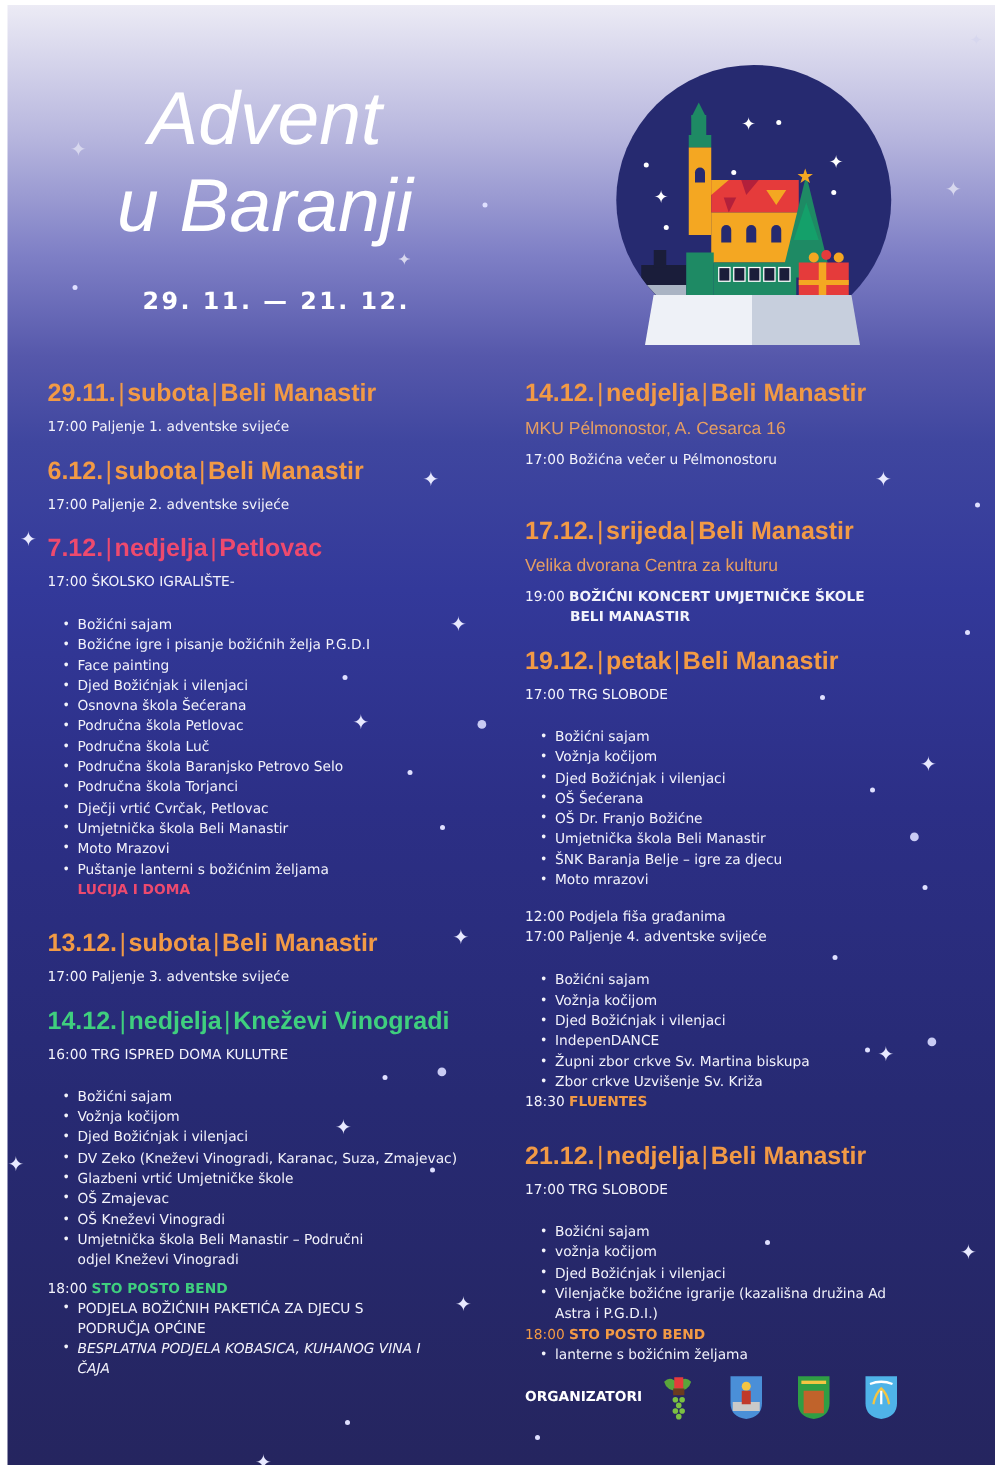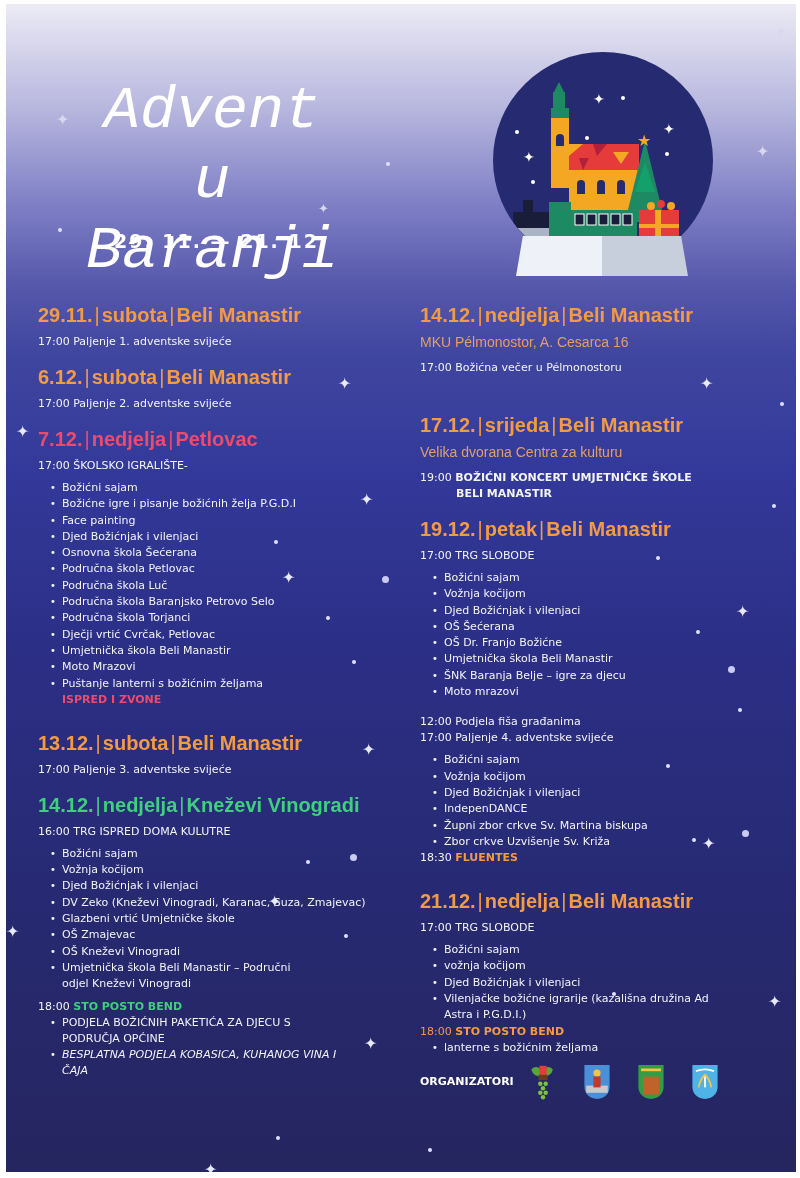--- a/index.html
+++ b/index.html
@@ -8,22 +8,22 @@
   .poster {
     position: absolute; left: 6px; top: 4px; width: 790px; height: 1168px;
     background: linear-gradient(180deg, #ecebf5 0%, #b7b6de 9%, #7f80c6 17%, #5658ab 24%, #3f469f 30%, #33399a 40%, #2c2f86 55%, #272a73 75%, #25255f 100%);
     overflow: hidden;
   }
   .star { position: absolute; color: #e8e9ff; font-size: 16px; line-height: 1; }
   .dot { position: absolute; width: 4px; height: 4px; border-radius: 50%; background: #dfe0ff; }
   .dot.big { width: 7px; height: 7px; background: #c9cbf4; }
 
   .title {
-    position: absolute; left: 56px; top: 72px; width: 300px;
-    font-family: Liberation Mono, monospace; font-style: italic; font-weight: 400;
+    position: absolute; left: 56px; top: 56px; width: 300px;
+    font-family: Liberation Sans, sans-serif; font-style: italic; font-weight: 400;
     font-size: 60px; line-height: 70px; color: #fff; text-align: center;
   }
   .dates {
     position: absolute; left: 108px; top: 226px;
     font-weight: 700; font-size: 19px; letter-spacing: 2px; color: #fff;
   }
 
   
   .globe-wrap { position: absolute; left: 482px; top: 42px; width: 250px; height: 240px; }
   .globe { position: absolute; left: 5px; top: 6px; width: 220px; height: 216px; border-radius: 50%; background: #262a70; overflow: hidden; }
@@ -32,21 +32,21 @@
   .col { position: absolute; top: 298px; }
   .col.left { left: 38px; width: 370px; }
   .col.right { left: 420px; width: 370px; }
   .section { margin-bottom: 14px; }
   .heading { font-family: "Liberation Sans", sans-serif; font-weight: 700; font-size: 20px; line-height: 26px; white-space: nowrap; }
   .heading .sep { font-weight: 400; padding: 0 2px; }
   .sub-venue { font-family: "Liberation Sans", sans-serif; font-weight: 400; font-size: 14px; line-height: 24px; margin-top: 2px; }
   .line { font-size: 11px; line-height: 16px; margin-top: 6px; color: #f3f3fb; }
   .line .strong { font-weight: 700; }
   .line .indent { display: block; padding-left: 36px; }
-  ul.items { list-style: none; margin-top: 6px; padding-left: 12px; }
+  ul.items { list-style: none; margin-top: 18px; padding-left: 12px; }
   ul.items li { position: relative; padding-left: 12px; font-size: 11px; line-height: 16.3px; color: #f3f3fb; }
   ul.items li::before { content: "•"; position: absolute; left: 0; top: 0; font-size: 10px; }
   .highlight-line { padding-left: 24px; font-weight: 700; font-size: 11px; line-height: 16px; }
 
   .organizers { display: flex; align-items: center; margin-top: 8px; }
   .org-label { font-weight: 700; font-size: 11px; margin-right: 14px; }
   .crest { width: 30px; height: 36px; margin-right: 24px; border-radius: 3px 3px 14px 14px; }
 </style>
 </head>
 <body>
@@ -196,21 +196,21 @@
         <li>Osnovna škola Šećerana</li>
         <li>Područna škola Petlovac</li>
         <li>Područna škola Luč</li>
         <li>Područna škola Baranjsko Petrovo Selo</li>
         <li>Područna škola Torjanci</li>
         <li>Dječji vrtić Cvrčak, Petlovac</li>
         <li>Umjetnička škola Beli Manastir</li>
         <li>Moto Mrazovi</li>
         <li>Puštanje lanterni s božićnim željama</li>
       </ul>
-      <div class="highlight-line" style="color:#ee4a6e;">ISPRED I ZVONE</div>
+      <div class="highlight-line" style="color:#ee4a6e;">LUCIJA I DOMA</div>
     </div>
 
     <div class="section" style="margin-top:22px;">
       <div class="heading" style="color:#f29a45;">
         <span>13.12.</span><span class="sep">|</span><span>subota</span><span class="sep">|</span><span>Beli Manastir</span>
       </div>
       <div class="line">
         <span>17:00</span>
         <span>Paljenje 3. adventske svijeće</span>
       </div>

